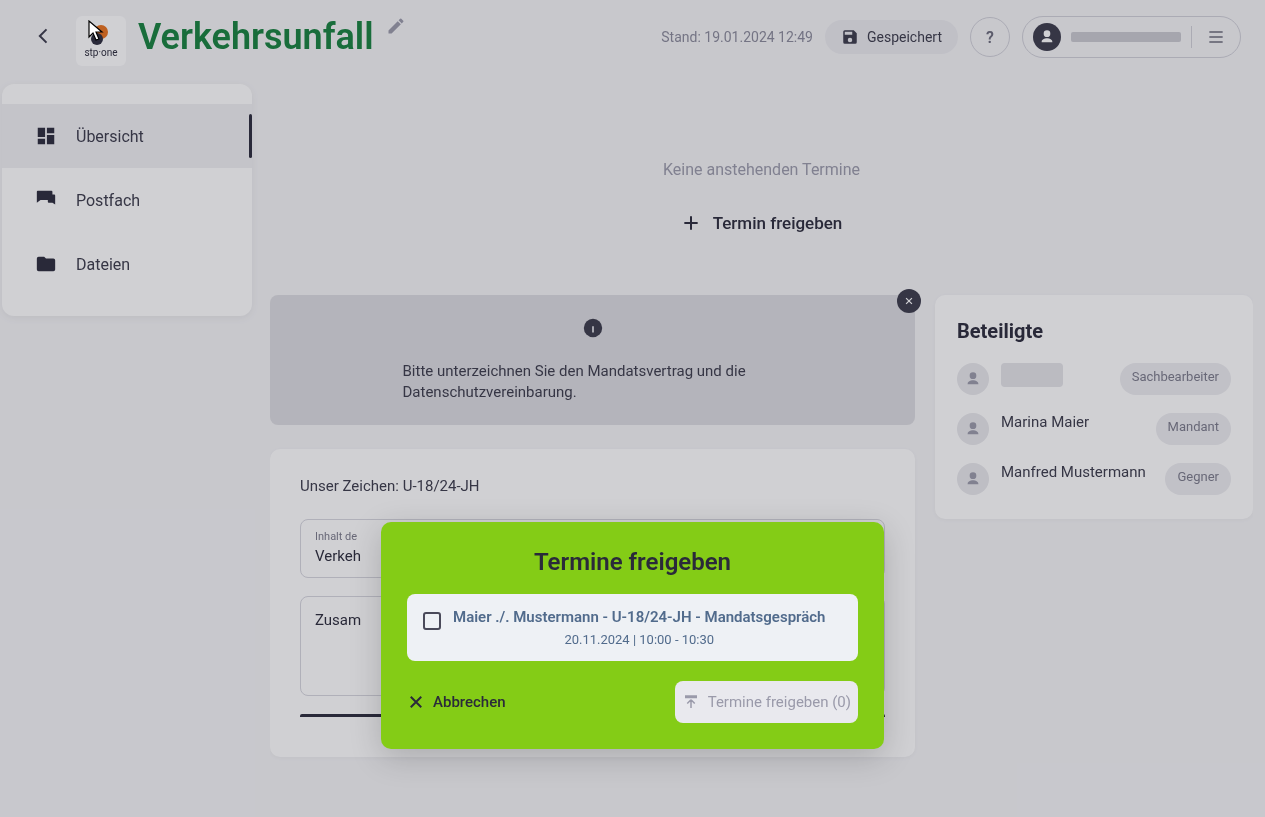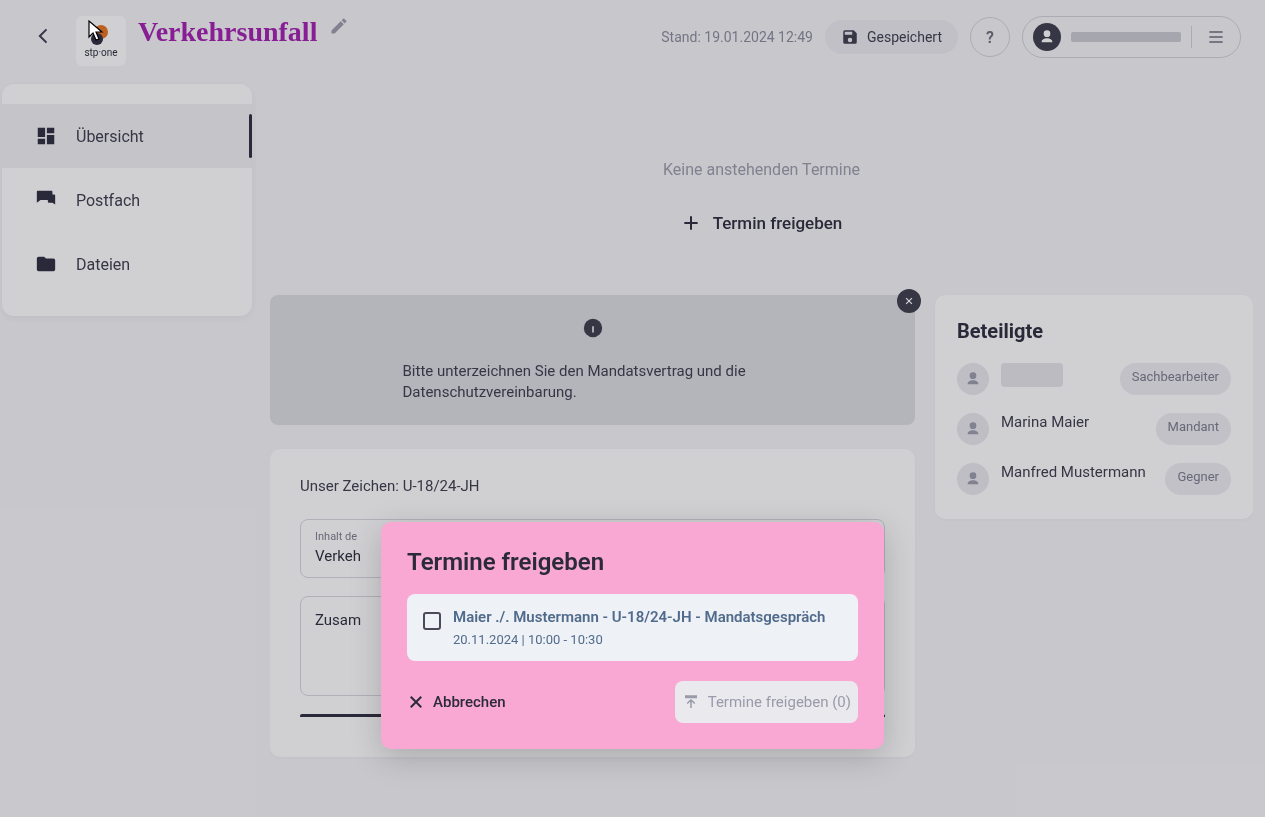--- a/index.html
+++ b/index.html
@@ -6,21 +6,21 @@
   body { background: #f5f5f7; width: 1265px; height: 817px; overflow: hidden; position: relative; }
   
   .header { display: flex; align-items: flex-start; padding: 16px 24px; gap: 12px; }
   .back-btn { width: 40px; height: 40px; display: flex; align-items: center; justify-content: center; cursor: pointer; color: #3a3a4a; }
   .logo-box { width: 50px; height: 50px; background: #fff; border-radius: 6px; display: flex; flex-direction: column; align-items: center; justify-content: center; }
   .logo-mark { width: 20px; height: 20px; position: relative; }
   .logo-mark::before, .logo-mark::after { content: ""; position: absolute; border-radius: 50%; }
   .logo-mark::before { width: 14px; height: 14px; background: #e8701a; left: 3px; top: 0; }
   .logo-mark::after { width: 12px; height: 12px; background: #2a2a3a; left: 0; top: 8px; }
   .logo-text { font-size: 10px; color: #2a2a3a; margin-top: 2px; }
-  .page-title { font-size: 28px; font-weight: 600; color: #a21caf; font-family: Liberation Serif, serif; }
+  .page-title { font-size: 36px; font-weight: 600; color: #15803d; }
   .edit-icon { color: #9a9aaa; cursor: pointer; }
   .header-right { margin-left: auto; display: flex; align-items: center; gap: 12px; }
   .status-text { font-size: 14px; color: #8a8a9a; }
   .save-pill { display: flex; align-items: center; gap: 8px; background: #ebebef; border-radius: 999px; padding: 8px 16px; font-size: 14px; color: #3a3a4a; }
   .help-btn { width: 40px; height: 40px; border-radius: 50%; border: 1px solid #d0d0d8; display: flex; align-items: center; justify-content: center; color: #6a6a7a; font-weight: 600; cursor: pointer; }
   .user-pill { display: flex; align-items: center; gap: 10px; border: 1px solid #d0d0d8; border-radius: 999px; padding: 6px 10px; }
   .avatar { width: 28px; height: 28px; border-radius: 50%; background: #3a3a4a; color: #fff; display: flex; align-items: center; justify-content: center; }
   .redact { width: 110px; height: 10px; background: #c9c9d0; border-radius: 2px; }
   .menu-btn { color: #6a6a7a; cursor: pointer; padding: 0 4px; }
   
@@ -51,21 +51,21 @@
   
   .participants { width: 318px; background: #fff; border-radius: 10px; padding: 24px 22px; box-shadow: 0 1px 4px rgba(0,0,0,0.04); }
   .participants h3 { font-size: 20px; color: #2a2a3a; margin-bottom: 20px; }
   .part-row { display: flex; gap: 12px; margin-bottom: 18px; }
   .part-row:last-child { margin-bottom: 0; }
   .part-avatar { width: 32px; height: 32px; border-radius: 50%; background: #e8e8ec; color: #9a9aaa; display: flex; align-items: center; justify-content: center; flex-shrink: 0; }
   .part-name { flex: 1; font-size: 15px; color: #3a3a4a; }
   .part-name .redact-sm { display: inline-block; width: 62px; height: 24px; background: #e4e4e8; border-radius: 4px; }
   .role-pill { background: #ececf0; color: #7a7a8a; border-radius: 999px; padding: 6px 12px; font-size: 13px; white-space: nowrap; }
   
-  .modal { position: absolute; left: 381px; top: 522px; width: 503px; background: #f9a8d4; border-radius: 10px; box-shadow: 0 8px 32px rgba(0,0,0,0.18); padding: 26px; z-index: 20; }
+  .modal { position: absolute; left: 381px; top: 522px; width: 503px; background: #84cc16; border-radius: 10px; box-shadow: 0 8px 32px rgba(0,0,0,0.18); padding: 26px; z-index: 20; text-align: center; }
   .modal h2 { font-size: 24px; color: #2a2a3a; font-weight: 600; margin-bottom: 18px; }
   .termin-item { background: #eef1f5; border-radius: 8px; padding: 14px 16px; display: flex; align-items: flex-start; gap: 12px; margin-bottom: 20px; }
   .chk { width: 18px; height: 18px; border: 2px solid #4a4a5a; border-radius: 3px; margin-top: 4px; flex-shrink: 0; }
   .termin-text .t-title { font-size: 15px; font-weight: 600; color: #516b8c; line-height: 1.3; }
   .termin-text .t-time { font-size: 13px; color: #516b8c; margin-top: 4px; }
   .modal-actions { display: flex; justify-content: space-between; align-items: center; }
   .cancel-btn { display: inline-flex; align-items: center; gap: 8px; font-size: 15px; font-weight: 500; color: #2a2a3a; cursor: pointer; }
   .confirm-btn { display: inline-flex; align-items: center; gap: 8px; background: #e9e9ee; color: #9a9aaa; border-radius: 8px; padding: 12px 7px; font-size: 15px; }
   
   .overlay { position: absolute; inset: 0; background: rgba(40,40,55,0.22); z-index: 10; }

